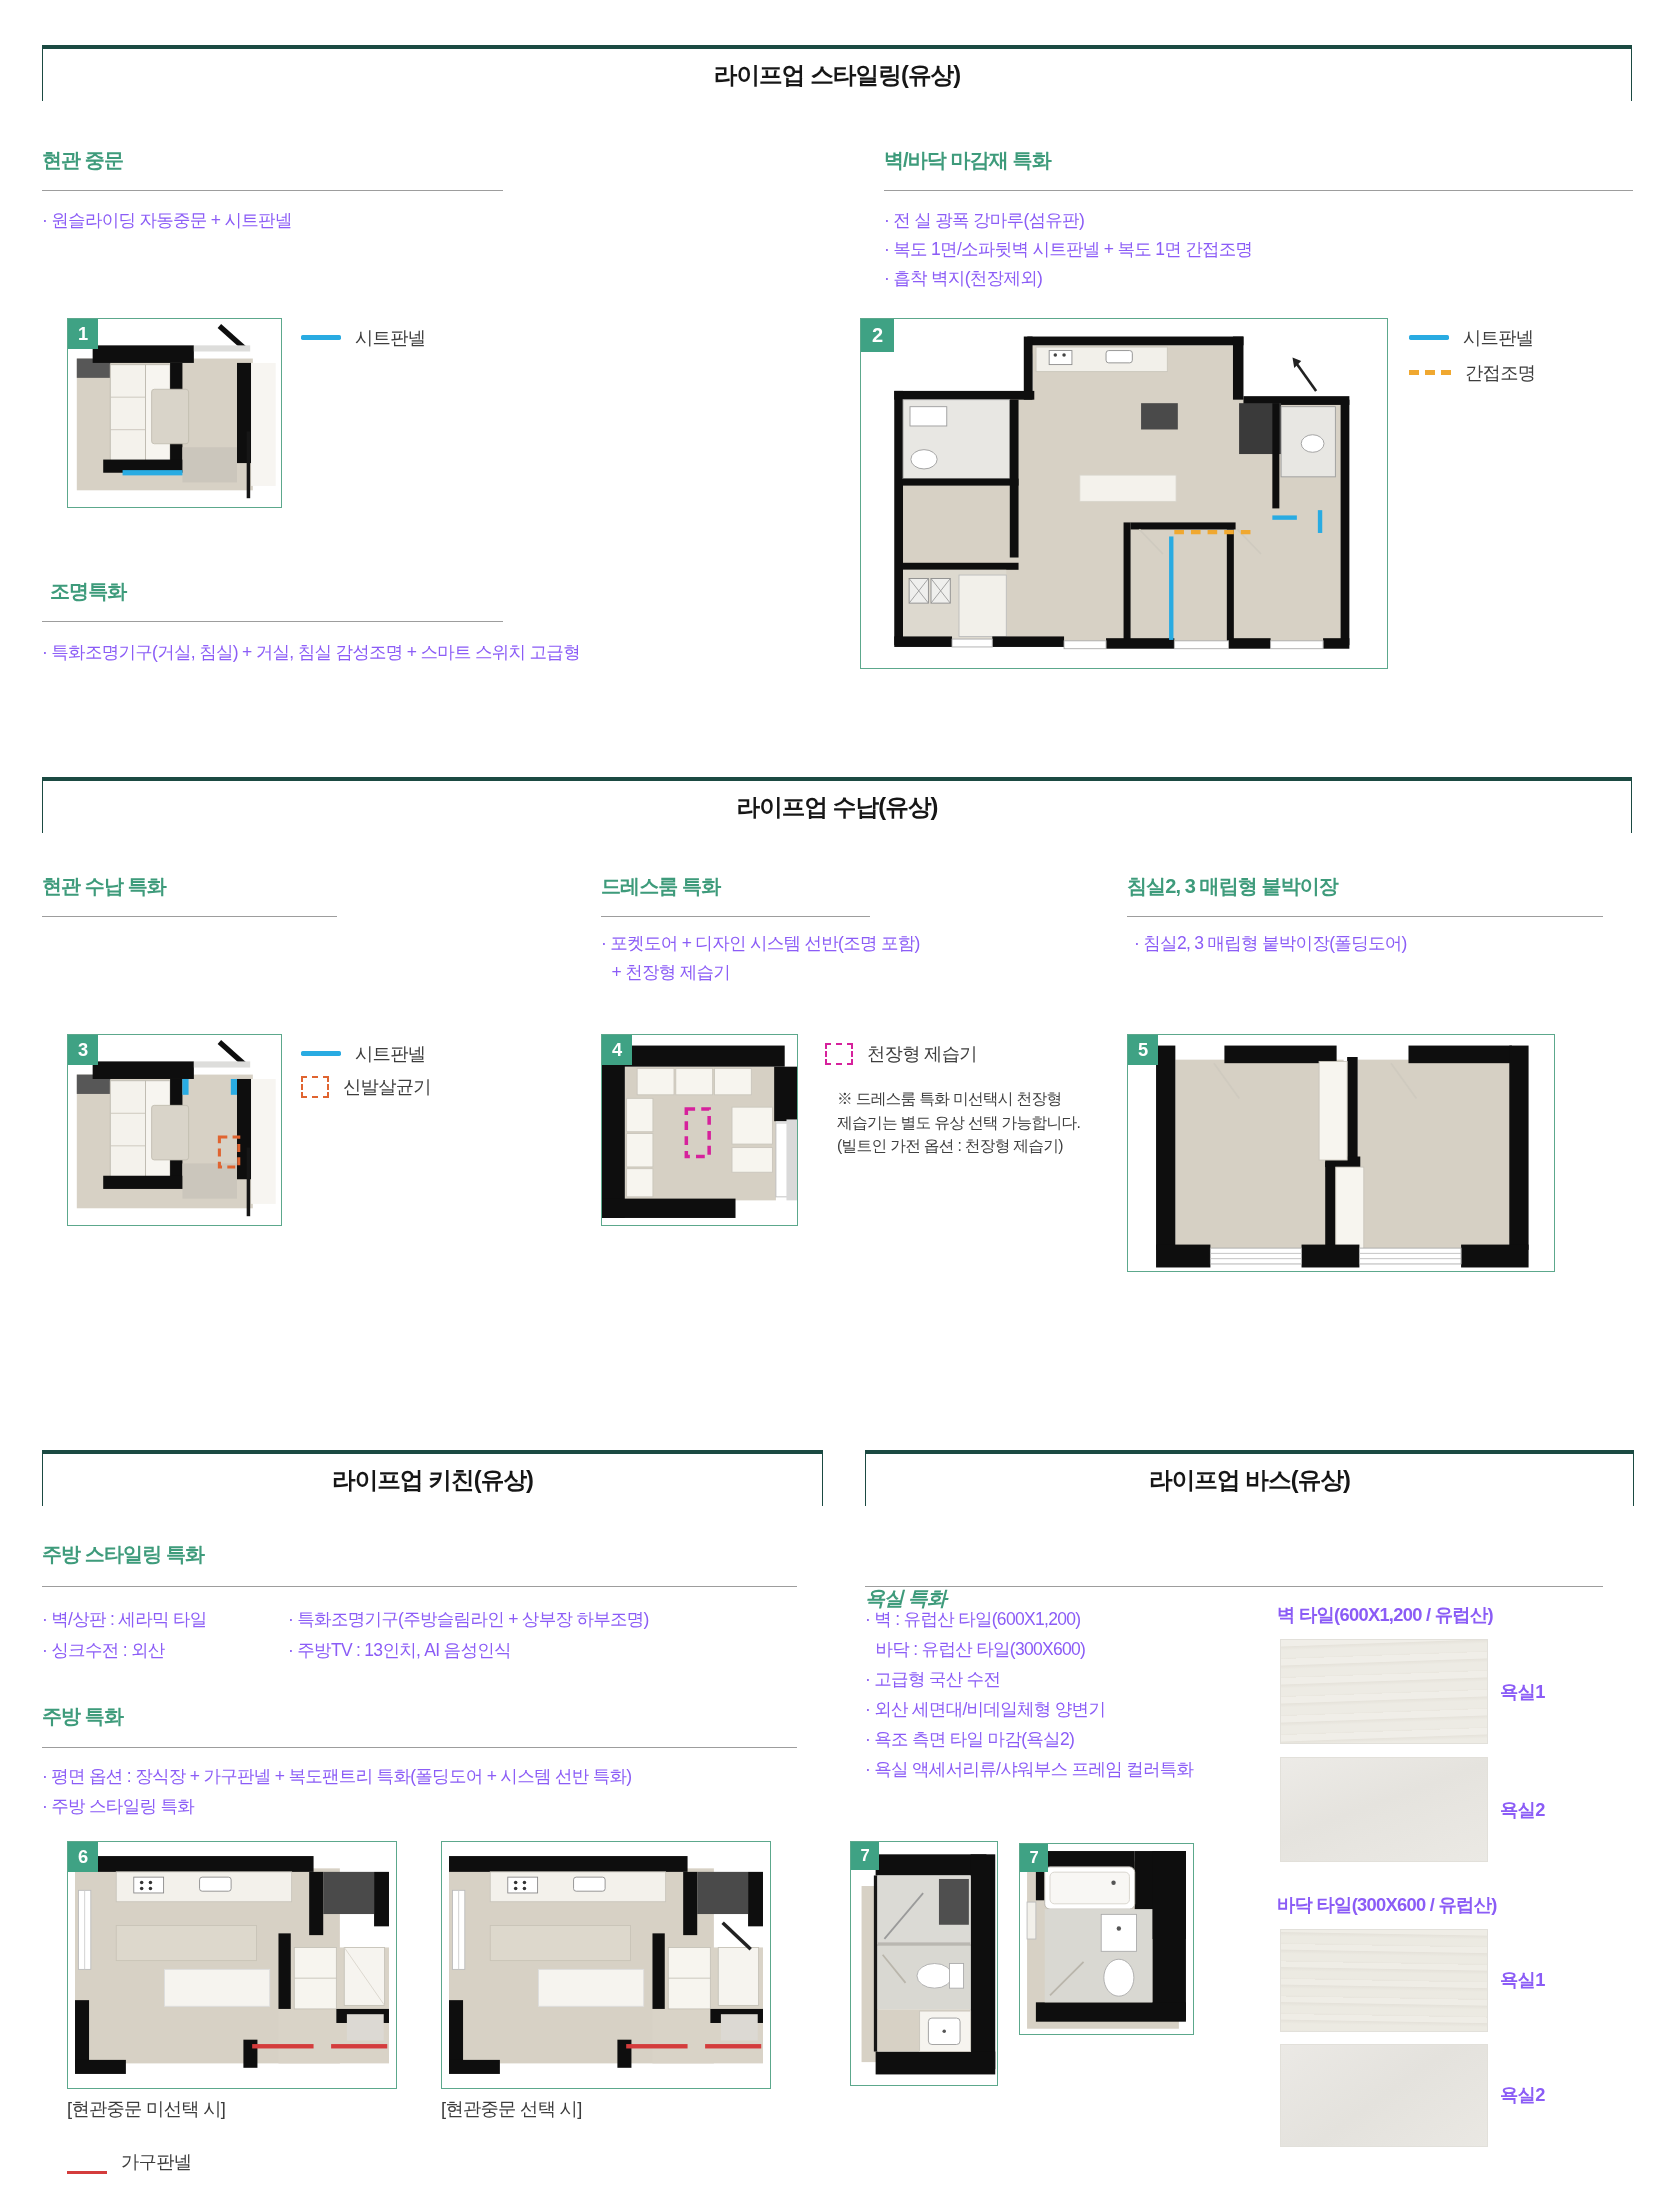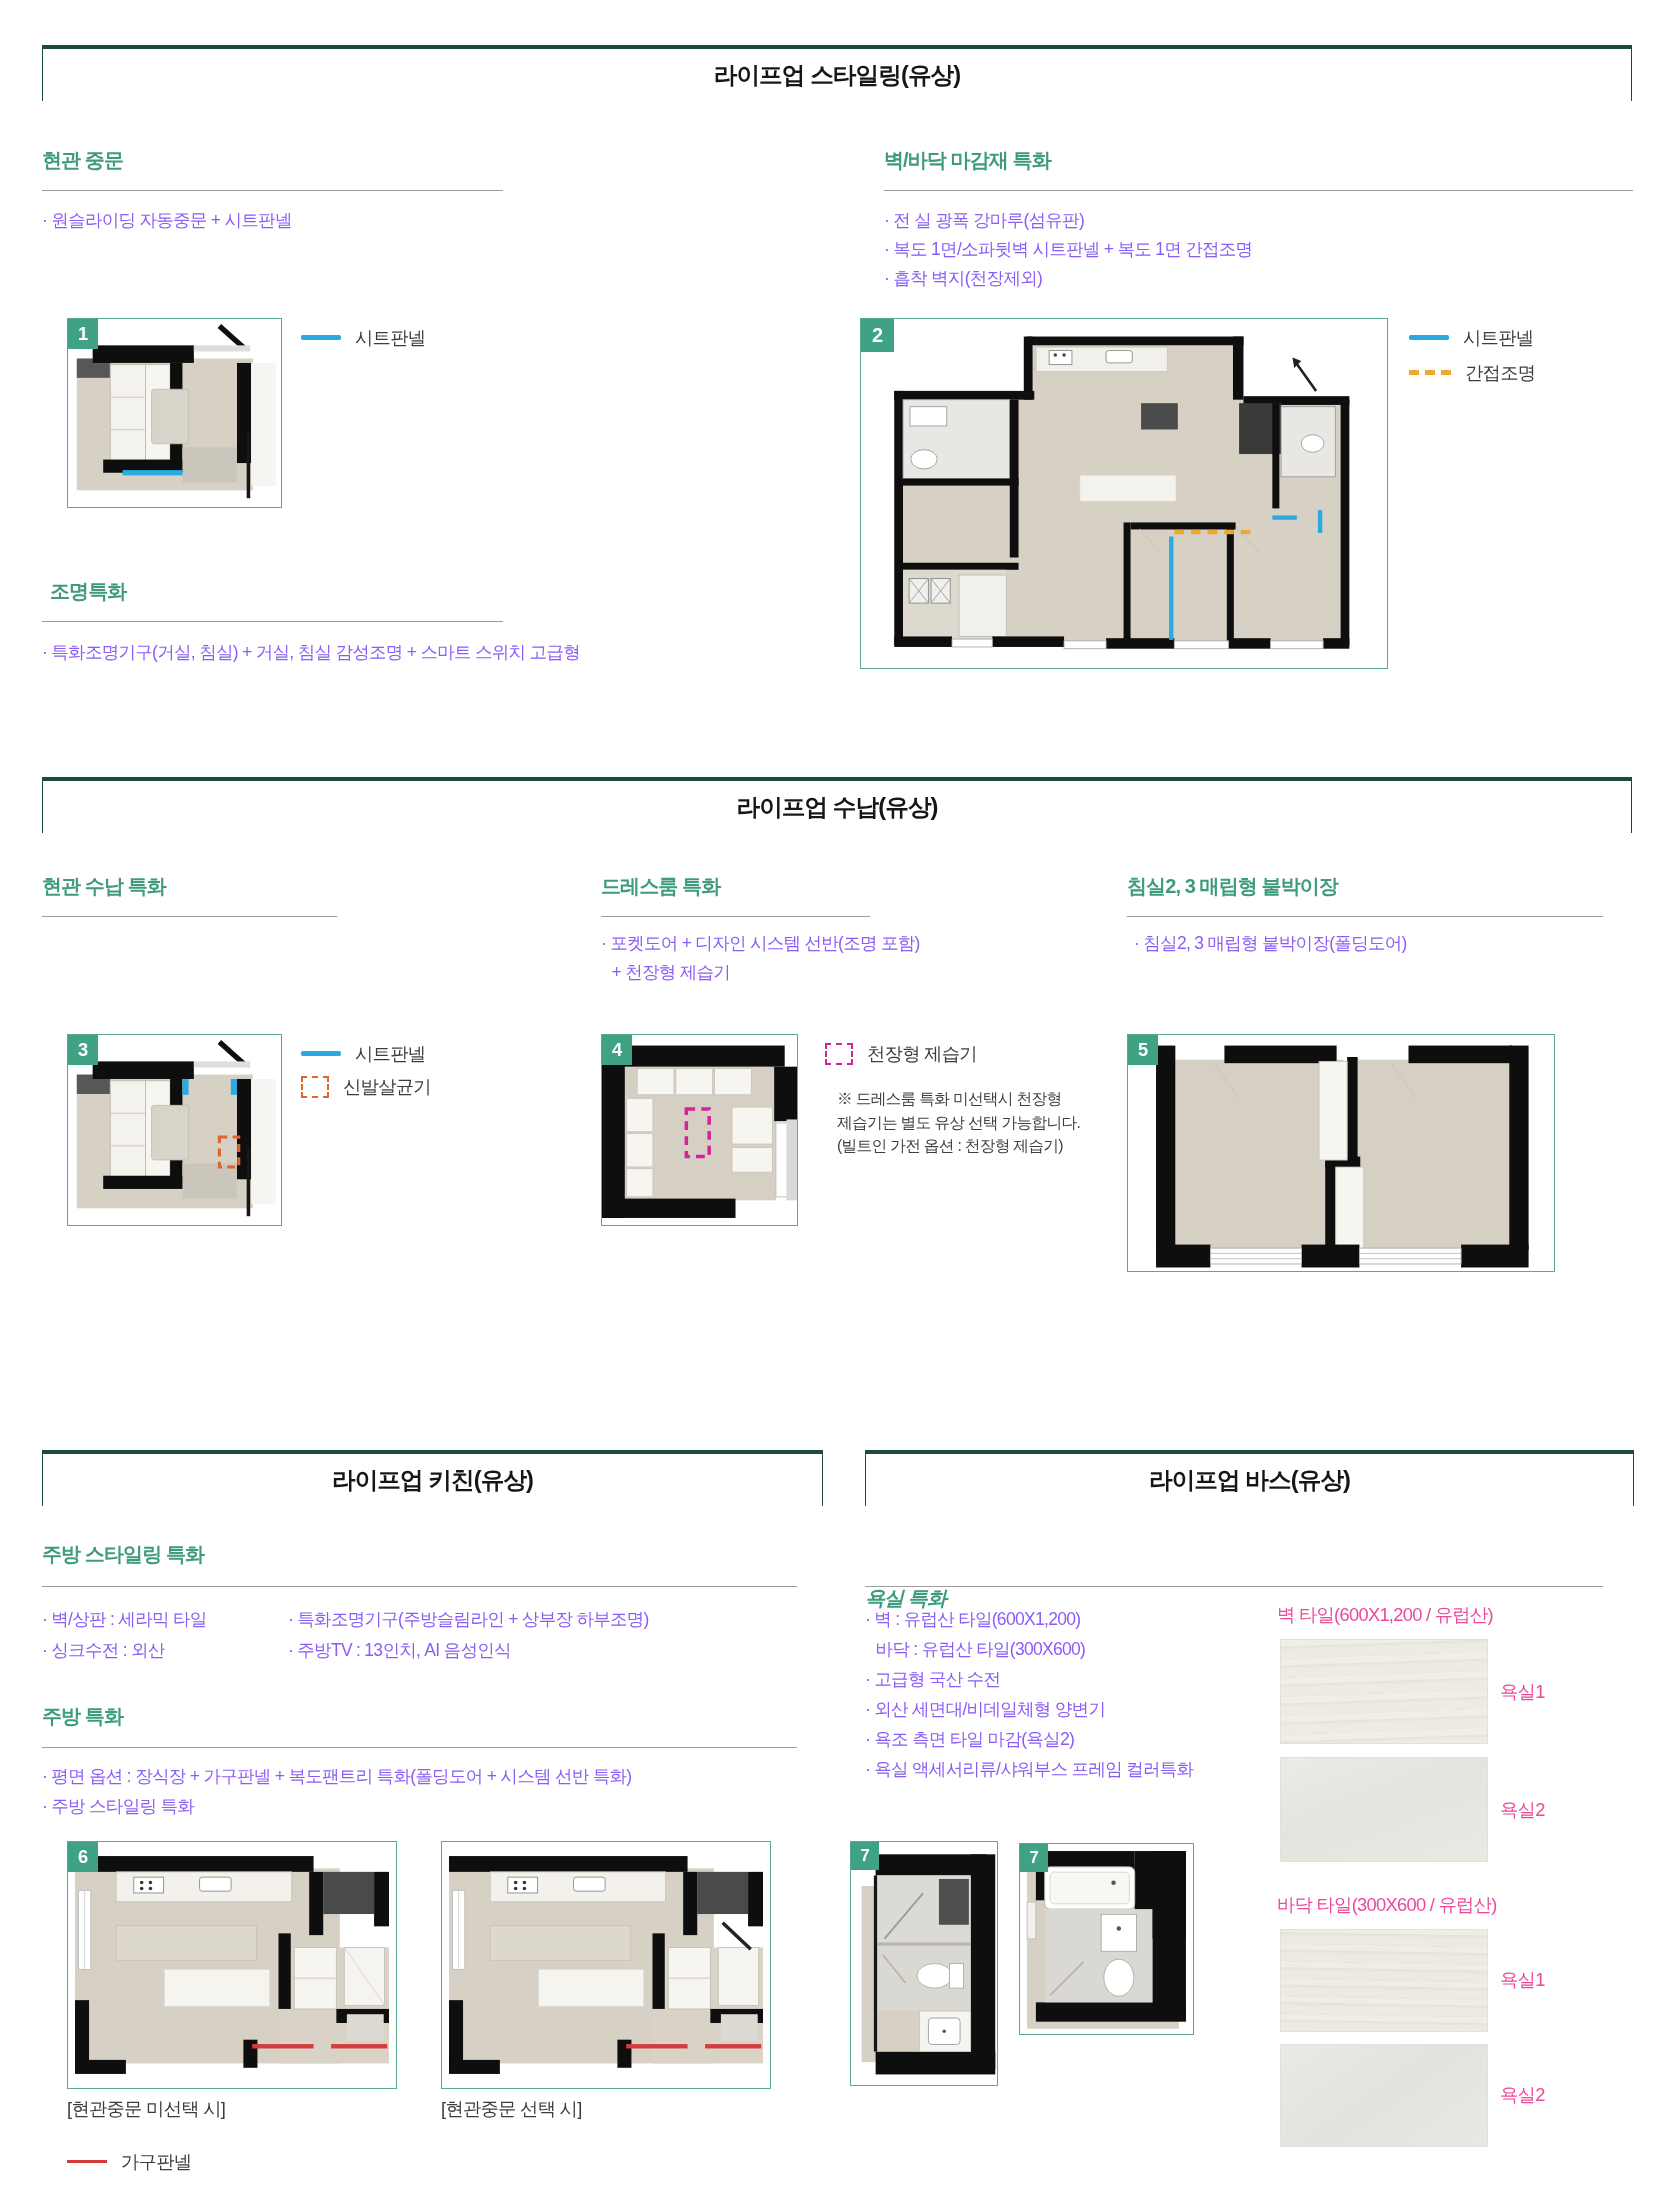--- a/index.html
+++ b/index.html
@@ -27,21 +27,21 @@
   }
   .badge.big { width:33px; height:33px; font-size:20px; }
   .legend-row { display:flex; align-items:center; gap:14px; font-size:18.3px; color:#3d3d3d; letter-spacing:-0.7px; white-space:nowrap; }
   .lg-line { width:40px; height:4.4px; border-radius:1.7px; background:#29ABE2; flex:0 0 auto; }
   .lg-dashline { width:42px; height:0; border-top:5.2px dashed #F0A830; flex:0 0 auto; }
   .lg-dashrect { width:28px; height:22px; border:2.6px dashed #E06430; flex:0 0 auto; }
   .lg-dashrect.magenta { border-color:#D6219C; }
   .lg-redline { width:40px; height:3.5px; background:#D43C3C; flex:0 0 auto; }
   .note { font-size:15.7px; color:#3f3f3f; line-height:23.6px; letter-spacing:-0.7px; white-space:nowrap;margin-left:12px; }
   .caption { font-size:18.3px; color:#3c3c3c; letter-spacing:-0.7px; white-space:nowrap; }
-  .tile-label { font-size:18.3px; color:#ec4899; letter-spacing:-0.7px; white-space:nowrap; }
+  .tile-label { font-size:18.3px; color:#8b5cf6; letter-spacing:-0.7px; white-space:nowrap;font-weight:bold; }
   .tile { border:0.9px solid #E2E0DA; }
   .tile-a { background:
     repeating-linear-gradient(178deg, #F0EEE8 0px, #F0EEE8 6.1px, #E6E3DB 7px, #EDEBE4 10.5px, #EDEBE4 17.5px, #E9E6DE 19px); }
   .tile-b { background: linear-gradient(160deg,#EDEBE7 0%, #E5E3DE 45%, #EBE9E4 100%); }
   .tile-c { background:
     repeating-linear-gradient(181deg, #EFEDE6 0px, #EFEDE6 5.2px, #E5E2DA 6.1px, #ECEAE2 9.6px, #ECEAE2 15.7px, #E8E5DD 17.5px); }
   .tile-d { background: linear-gradient(145deg,#EBE9E5 0%, #E4E2DD 50%, #EAE8E3 100%); }
 </style>
 </head>
 <body>
@@ -376,21 +376,21 @@
       <rect x="8" y="180" width="16" height="76" fill="#0e0e0e"></rect>
       <rect x="8" y="248" width="58" height="16" fill="#0e0e0e"></rect>
       <rect x="318" y="196" width="42" height="30" fill="#DCD9D3"></rect>
       <rect x="210" y="230" width="70" height="5" fill="#D43C3C"></rect>
       <rect x="300" y="230" width="64" height="5" fill="#D43C3C"></rect>
     </svg>
   </div>
 
   <div class="abs caption" style="left:67px; top:2096px;">[현관중문 미선택 시]</div>
   <div class="abs caption" style="left:441px; top:2096px;">[현관중문 선택 시]</div>
-  <div class="abs legend-row" style="left:67px; top:2149px;">
+  <div class="abs legend-row" style="left:67px; top:2149px;align-items:flex-end;">
     <div class="lg-redline"></div>
     <div>가구판넬</div>
   </div>
 
   <div class="abs h-green" style="left:865px; top:1585px;font-style:italic;">욕실 특화</div>
   <div class="abs hr" style="left:865px; top:1586px; width:738px;"></div>
   <div class="abs bullets" style="left:865px; top:1604px; line-height:30px;">
     <div>· 벽 : 유럽산 타일(600X1,200)</div>
     <div class="indent">바닥 : 유럽산 타일(300X600)</div>
     <div>· 고급형 국산 수전</div>

